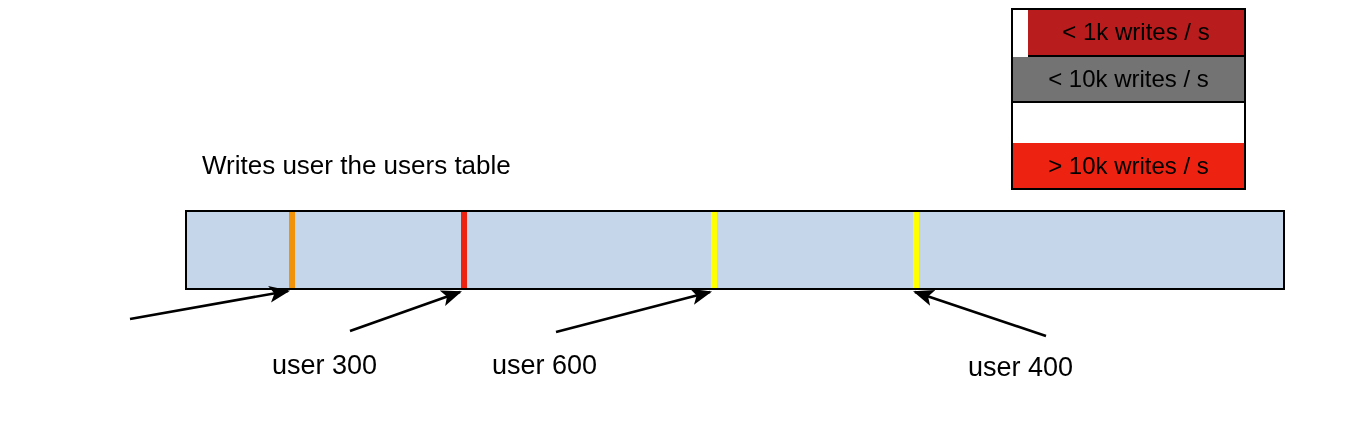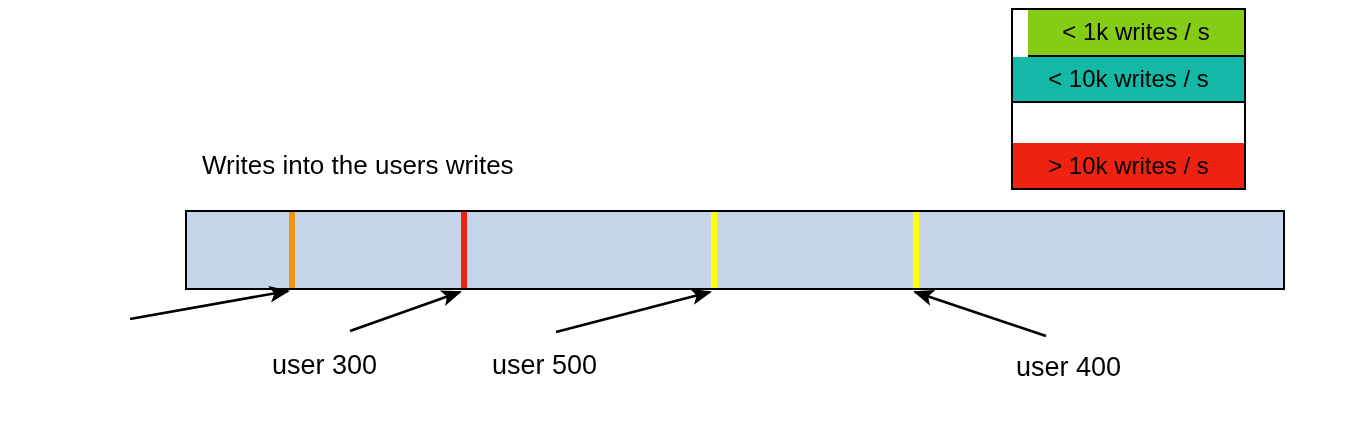--- a/index.html
+++ b/index.html
@@ -93,32 +93,32 @@
     color: #000000;
     white-space: nowrap;
   }
 </style>
 </head>
 <body>
 
 <div id="canvas">
 
   <div id="legend">
-    <div class="legend-row" style="background:#84cc16;margin-left:15px;">
+    <div class="legend-row" style="background:#b91c1c;margin-left:15px;">
       <span class="legend-label">&lt; 1k writes / s</span>
     </div>
-    <div class="legend-row" style="background:#14b8a6;">
+    <div class="legend-row" style="background:#737373;">
       <span class="legend-label">&lt; 10k writes / s</span>
     </div>
     <div class="legend-row" style="background:#ee2211;">
       <span class="legend-label">&gt; 10k writes / s</span>
     </div>
   </div>
 
-  <div id="chart-title">Writes into the users writes</div>
+  <div id="chart-title">Writes user the users table</div>
 
   <div id="table-bar">
     <div class="stripe" style="left:102px; background:#f0930b;"></div>
     <div class="stripe" style="left:274px; background:#ee2211;"></div>
     <div class="stripe" style="left:524px; background:#ffff00;"></div>
     <div class="stripe" style="left:726px; background:#ffff00;"></div>
   </div>
 
   <svg id="arrow-layer" viewBox="0 0 1350 422" xmlns="http://www.w3.org/2000/svg">
     <defs>
@@ -126,16 +126,16 @@
         <path d="M0,0 L8,3.2 L0,6.4 L1.9,3.2 z" fill="#000000"></path>
       </marker>
     </defs>
     <line x1="130" y1="319" x2="288" y2="291" stroke="#000000" stroke-width="2.6" marker-end="url(#ah)"></line>
     <line x1="350" y1="331" x2="460" y2="292" stroke="#000000" stroke-width="2.6" marker-end="url(#ah)"></line>
     <line x1="556" y1="332" x2="710" y2="292" stroke="#000000" stroke-width="2.6" marker-end="url(#ah)"></line>
     <line x1="1046" y1="336" x2="915" y2="292" stroke="#000000" stroke-width="2.6" marker-end="url(#ah)"></line>
   </svg>
 
   <div class="user-label" style="left:272px; top:350px;">user 300</div>
-  <div class="user-label" style="left:492px; top:350px;">user 500</div>
-  <div class="user-label" style="left:1016px; top:352px;text-align:center;">user 400</div>
+  <div class="user-label" style="left:492px; top:350px;">user 600</div>
+  <div class="user-label" style="left:968px; top:352px;text-align:center;">user 400</div>
 
 </div>
 
 </body></html>

